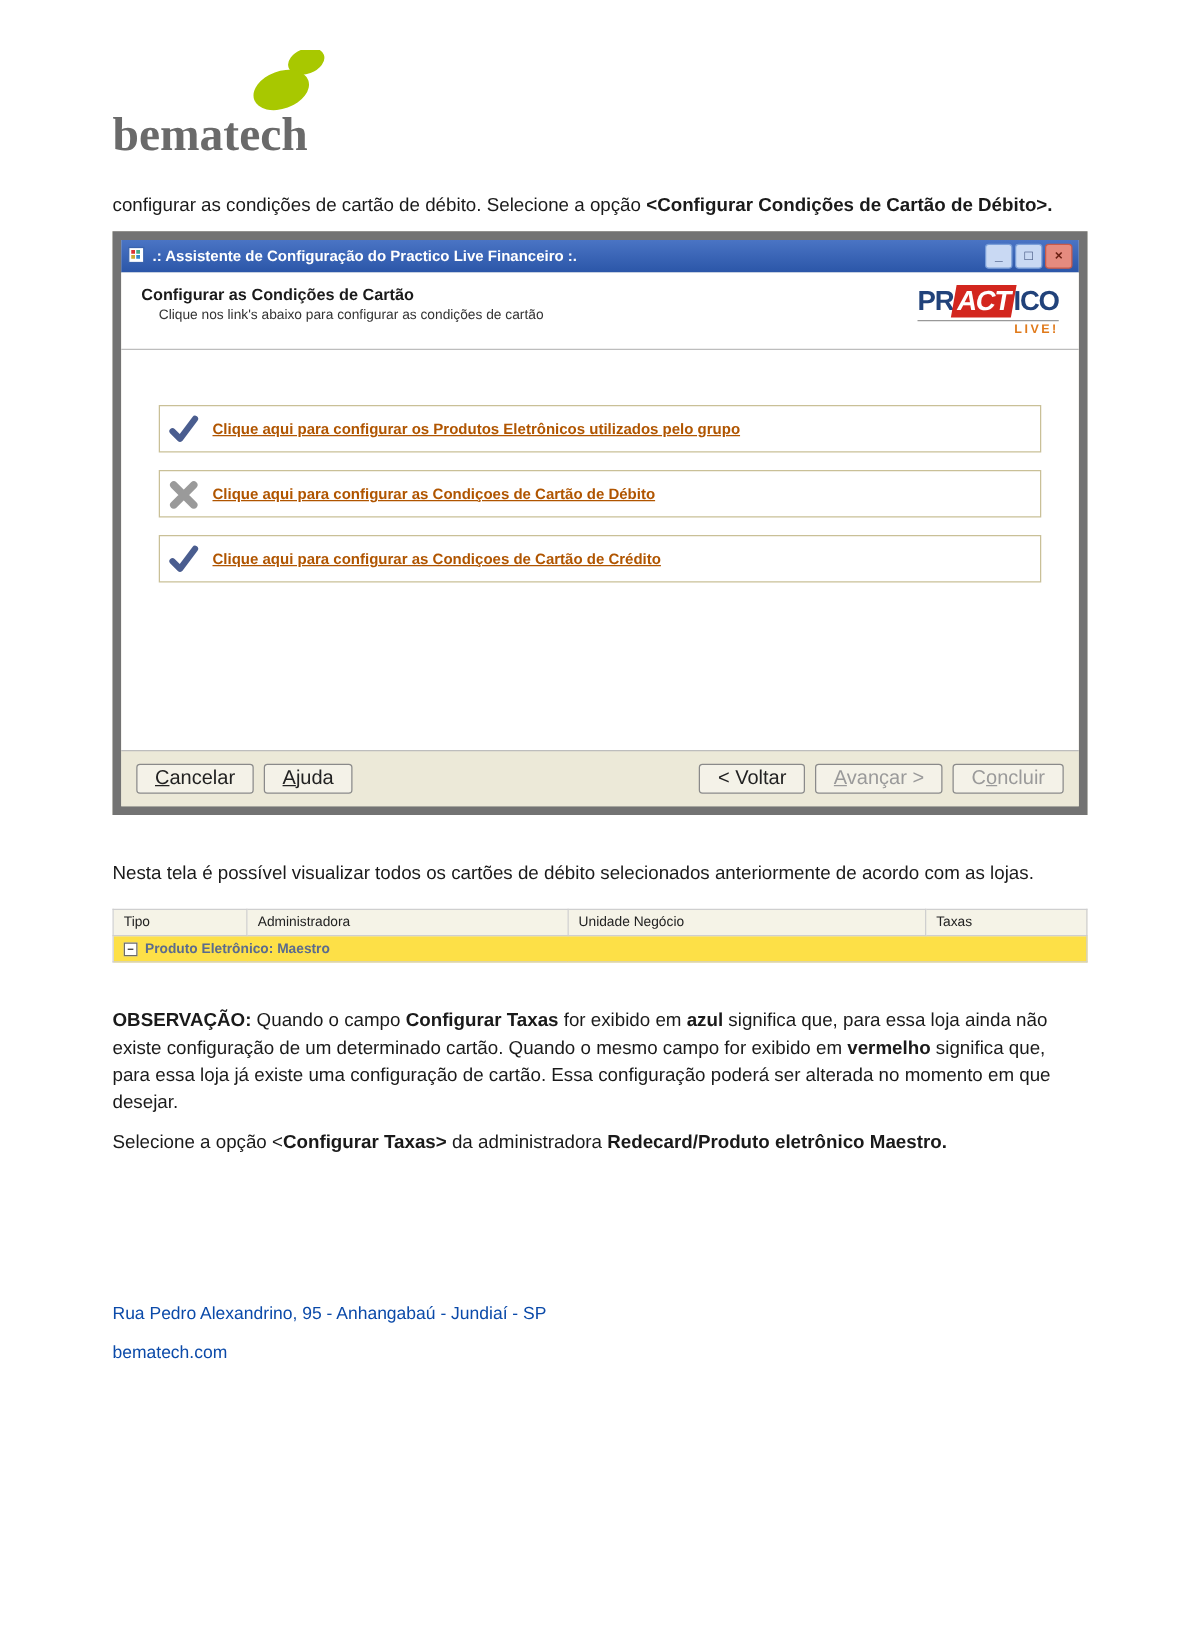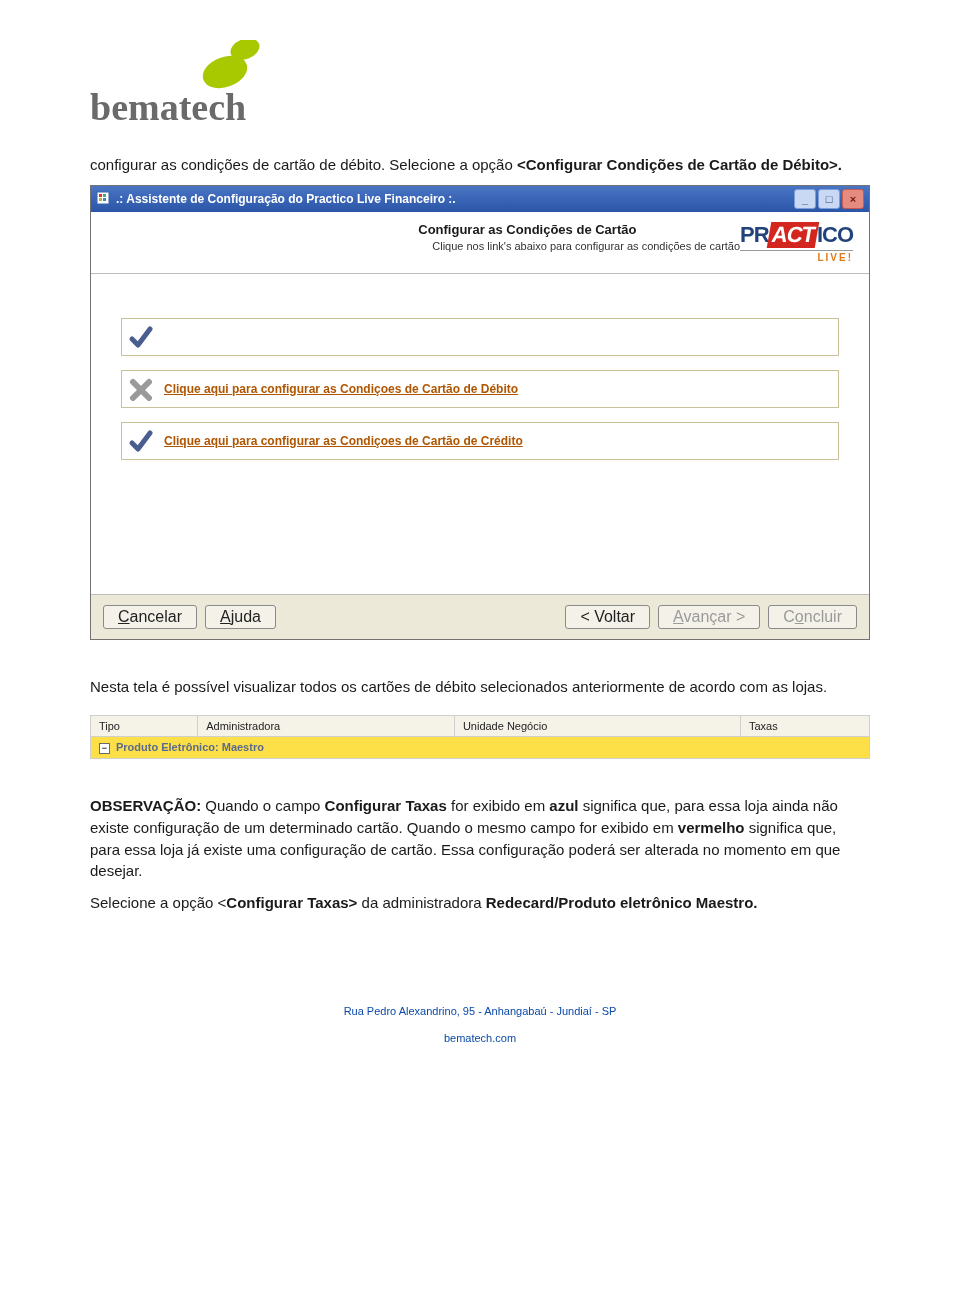--- a/index.html
+++ b/index.html
@@ -11,21 +11,21 @@
     padding: 40px 90px 30px 90px;
     font-size: 15px;
     color: #1a1a1a;
   }
   .logo { margin-bottom: 24px; }
   .logo svg { display: block; }
   .intro-block { margin-bottom: 10px; line-height: 1.4; }
 
   
   .wizard {
-    border: 1px solid #737373;
+    border: 7px solid #737373;
     background: #ece9d8;
     width: 100%;
     font-size: 12px;
   }
   .titlebar {
     background: linear-gradient(#4a74c4, #2b56a8);
     color: #fff;
     display: flex;
     align-items: center;
     padding: 3px 5px;
@@ -41,21 +41,21 @@
     display: flex; align-items: center; justify-content: center;
     font-size: 11px; font-weight: bold; color: #2b3e6c;
     cursor: pointer;
   }
   .tb-btn.red { background: #e58b7f; border-color: #c75a4a; color: #6a1f12; }
 
   .wiz-header {
     background: #fff;
     border-bottom: 1px solid #bdbdbd;
     padding: 10px 16px;
-    display: flex; align-items: flex-start; justify-content: flex-end;
+    display: flex; align-items: flex-start; justify-content: space-between;
   }
   .wiz-header .wh-left { }
   .wh-title { font-weight: bold; font-size: 13px; margin-bottom: 3px; }
   .wh-sub { font-size: 11px; color: #333; padding-left: 14px; }
   .brand-logo { font-family: Arial, sans-serif; text-align: right; }
   .brand-logo .pr { font-size: 22px; font-weight: 900; color: #21427a; letter-spacing: -1px; }
   .brand-logo .pr .act { background: #d3261e; color: #fff; padding: 0 3px; transform: skew(-10deg); display: inline-block; }
   .brand-logo .live { font-size: 10px; color: #e07a1b; font-weight: bold; letter-spacing: 2px; border-top: 1px solid #999; margin-top: 2px; padding-top: 1px; text-align: right;}
 
   .wiz-body {
@@ -130,23 +130,22 @@
     display: inline-block; width: 11px; height: 11px;
     border: 1px solid #6b6b6b; background: #fff; color: #333;
     font-size: 9px; line-height: 9px; text-align: center;
     margin-right: 6px;
   }
 
   .obs-block { margin-top: 36px; line-height: 1.45; }
   .obs-block p { margin: 0 0 10px 0; }
 
   .page-footer {
-    margin-top: 90px;
-    text-align: center;
-    font-size: 11px;
+    margin-top: 116px;
+    font-size: 14px;
     color: #0b4aa9;
     line-height: 1.4;
   }
   .page-footer .bm { margin-top: 12px; }
 </style>
 </head>
 <body>
 
 <div class="logo">
   <svg width="190" height="90" viewBox="0 0 190 90">
@@ -194,20 +193,21 @@
     </div>
   </div>
 
   <div class="wiz-body">
     <div class="wiz-link">
       <span class="check-icon">
         <svg width="26" height="24">
             <path d="M4 14 L10 20 L22 4" stroke="#4a5d8f" stroke-width="5" fill="none" stroke-linecap="round" stroke-linejoin="round"></path>
           </svg>
       </span>
+      <span class="linktext">Clique aqui para configurar os Produtos Eletrônicos utilizados pelo grupo</span>
     </div>
     <div class="wiz-link">
       <span class="cross-icon">
         <svg width="26" height="24">
             <path d="M5 5 L21 21 M21 5 L5 21" stroke="#9a9a9a" stroke-width="6" stroke-linecap="round"></path>
           </svg>
       </span>
       <span class="linktext">Clique aqui para configurar as Condiçoes de Cartão de Débito</span>
     </div>
     <div class="wiz-link">

